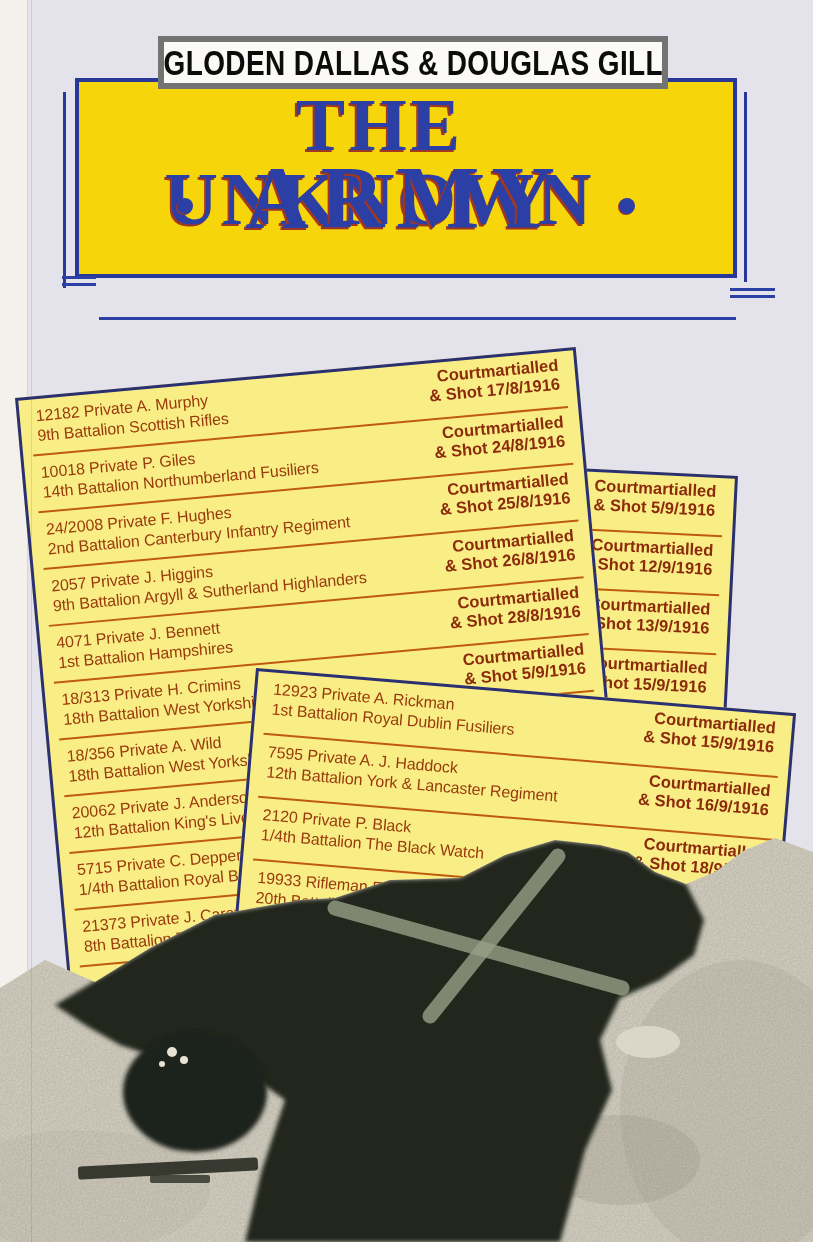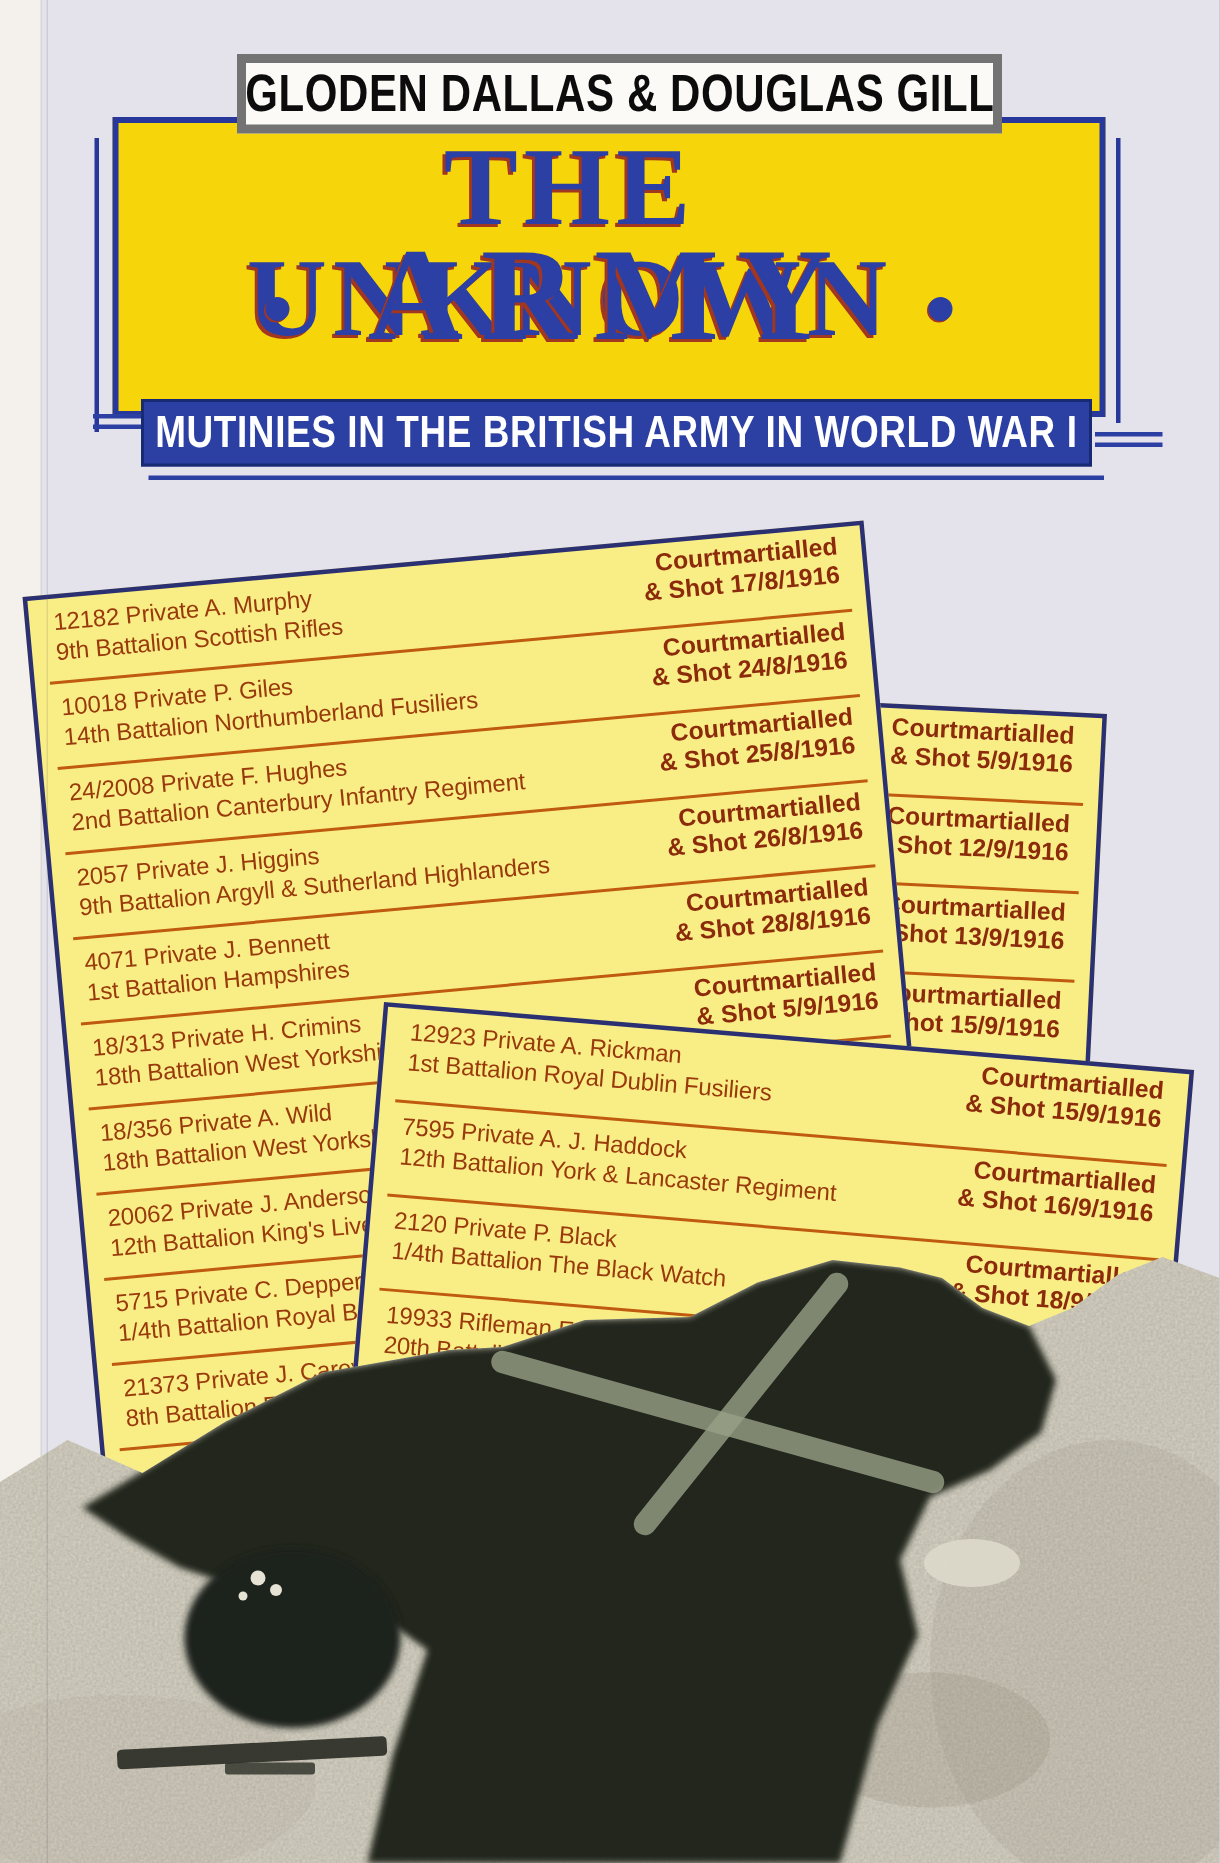--- a/index.html
+++ b/index.html
@@ -82,23 +82,20 @@
   <div class="abs title1">THE UNKNOWN</div>
   <div class="abs title2">
     <span class="dot l"></span>
     <span>ARMY</span>
     <span class="dot r"></span>
   </div>
 
   <div class="abs rails-l"></div>
   <div class="abs rails-r"></div>
   <div class="abs sub-underline"></div>
-  <div class="abs subtitle">
-    <span>MUTINIES IN THE BRITISH ARMY IN WORLD WAR I</span>
-  </div>
 
   <div class="card card3">
       <div class="row">
         <div class="date-block">
           <div>Courtmartialled</div>
           <div>&amp; Shot 5/9/1916</div>
         </div>
       </div>
       <div class="row">
         <div class="date-block">

